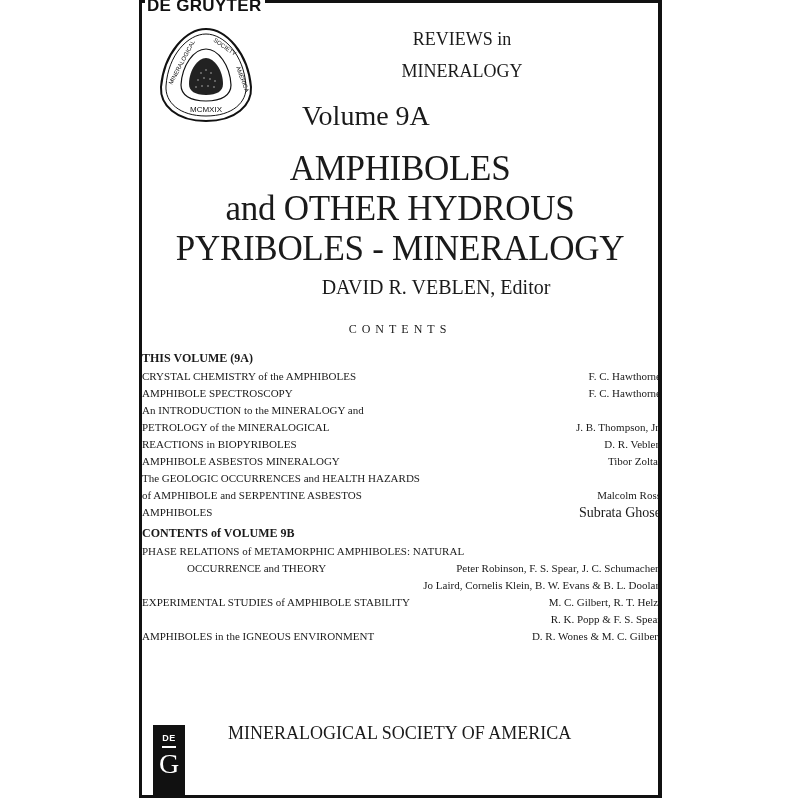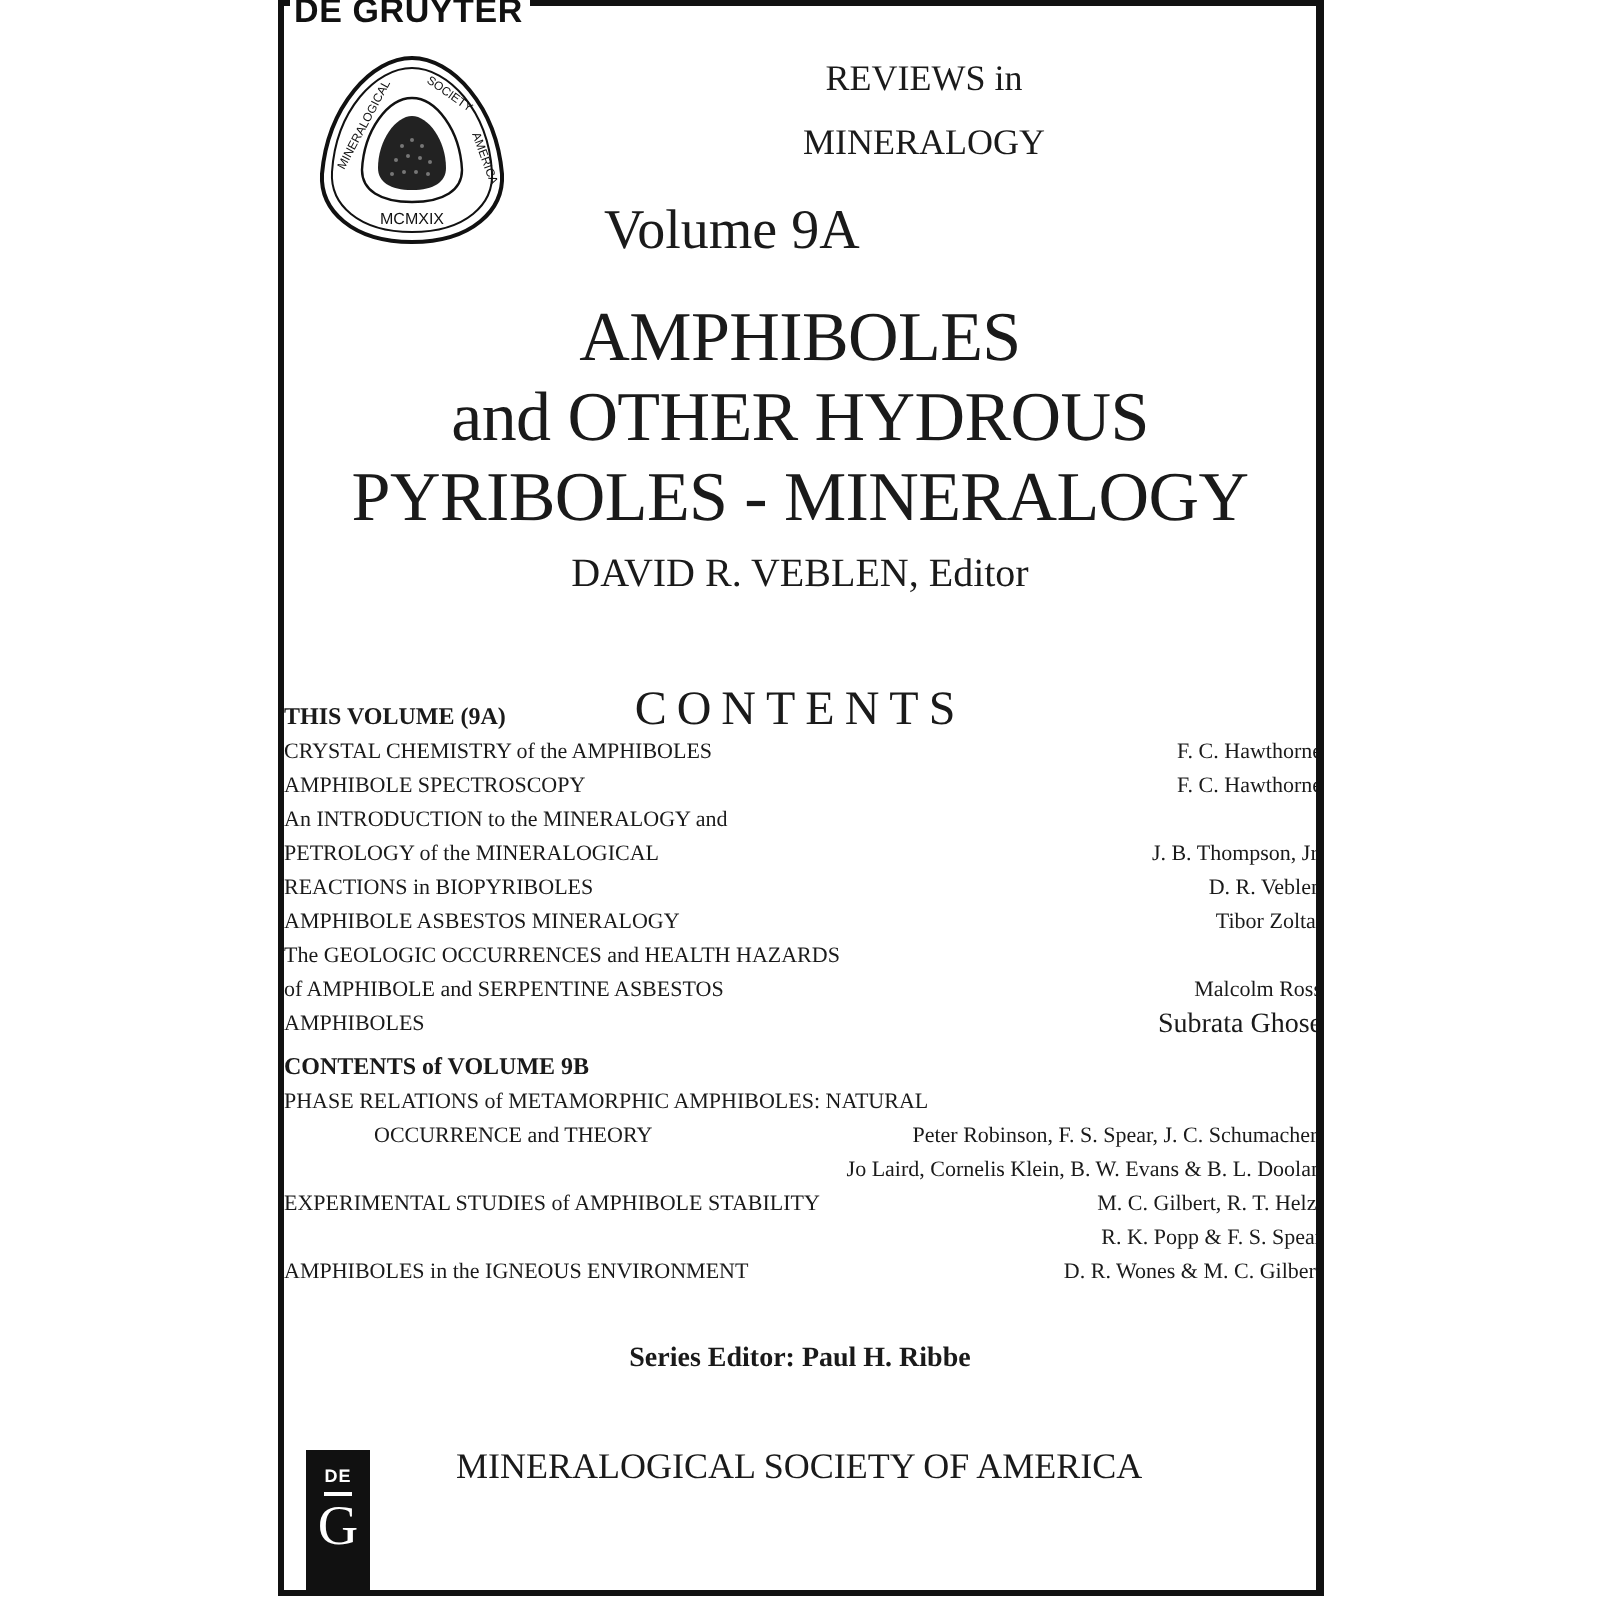--- a/index.html
+++ b/index.html
@@ -18,22 +18,22 @@
   }
   .seal { position: absolute; left: 14px; top: 22px; width: 100px; height: 100px; }
   .series-title {
     position: absolute; left: 160px; width: 320px; text-align: center; font-size: 18px; line-height: 32px; color: #1a1a1a; top: 20px;
   }
   .volume { position: absolute; left: 160px; width: 320px; text-align: left; top: 97px; font-size: 28px; }
   .book-title {
     position: absolute; left: 0; width: 516px; text-align: center; top: 146px;
     font-size: 35px; line-height: 40px; letter-spacing: -0.3px;
   }
-  .editor { position: absolute; left: 0; width: 516px; text-align: center; top: 273px; font-size: 20px; }
-  .contents-heading { position: absolute; left: 0; width: 516px; text-align: center; top: 319px; font-size: 24px; letter-spacing: 5px; margin-top: 20px; }
+  .editor { position: absolute; left: 0; width: 516px; text-align: center; top: 273px; font-size: 20px; padding-left: 36px; }
+  .contents-heading { position: absolute; left: 0; width: 516px; text-align: center; top: 319px; font-size: 12px; letter-spacing: 5px; }
   .toc { position: absolute; left: 0; top: 343px; width: 516px; }
   .section-head { font-weight: bold; font-size: 12px; line-height: 20px; padding-left: 0; margin-top: 2px; }
   .row { position: relative; height: 17px; font-size: 11px; line-height: 17px; white-space: nowrap; }
   .row .t { position: absolute; left: 0; }
   .row .t.indent { left: 45px; }
   .row .a { position: absolute; right: -3px; text-align: right; font-size: 11px; }
   .row .a.big { font-size: 14px; }
   .series-editor { position: absolute; left: 0; width: 516px; text-align: center; top: 669px; font-size: 14px; font-weight: bold; }
   .society { position: absolute; left: 86px; top: 720px; font-size: 18px; }
   .dg-logo {
@@ -146,21 +146,20 @@
     <div class="row">
         <span class="t"></span>
         <span class="a">R. K. Popp &amp; F. S. Spear</span>
       </div>
     <div class="row">
         <span class="t">AMPHIBOLES in the IGNEOUS ENVIRONMENT</span>
         <span class="a">D. R. Wones &amp; M. C. Gilbert</span>
       </div>
   </div>
 
-  <div class="series-editor">Series Editor: Paul H. Ribbe</div>
   <div class="society">MINERALOGICAL SOCIETY OF AMERICA</div>
 
   <div class="dg-logo">
     <div class="de">DE</div>
     <div class="bar"></div>
     <div class="g">G</div>
   </div>
 </div>
 
 <div class="publisher-top">DE GRUYTER</div>

